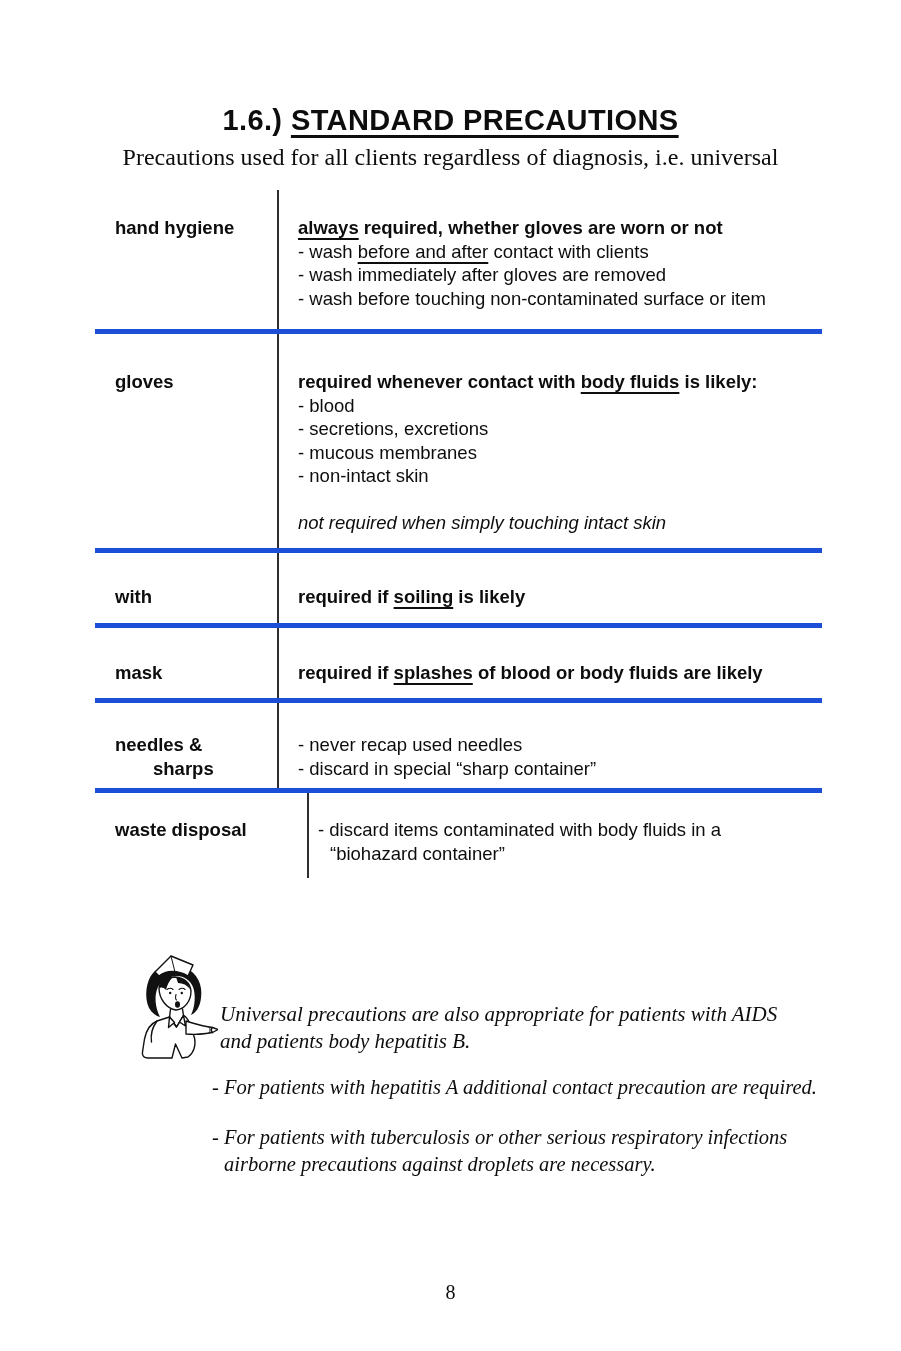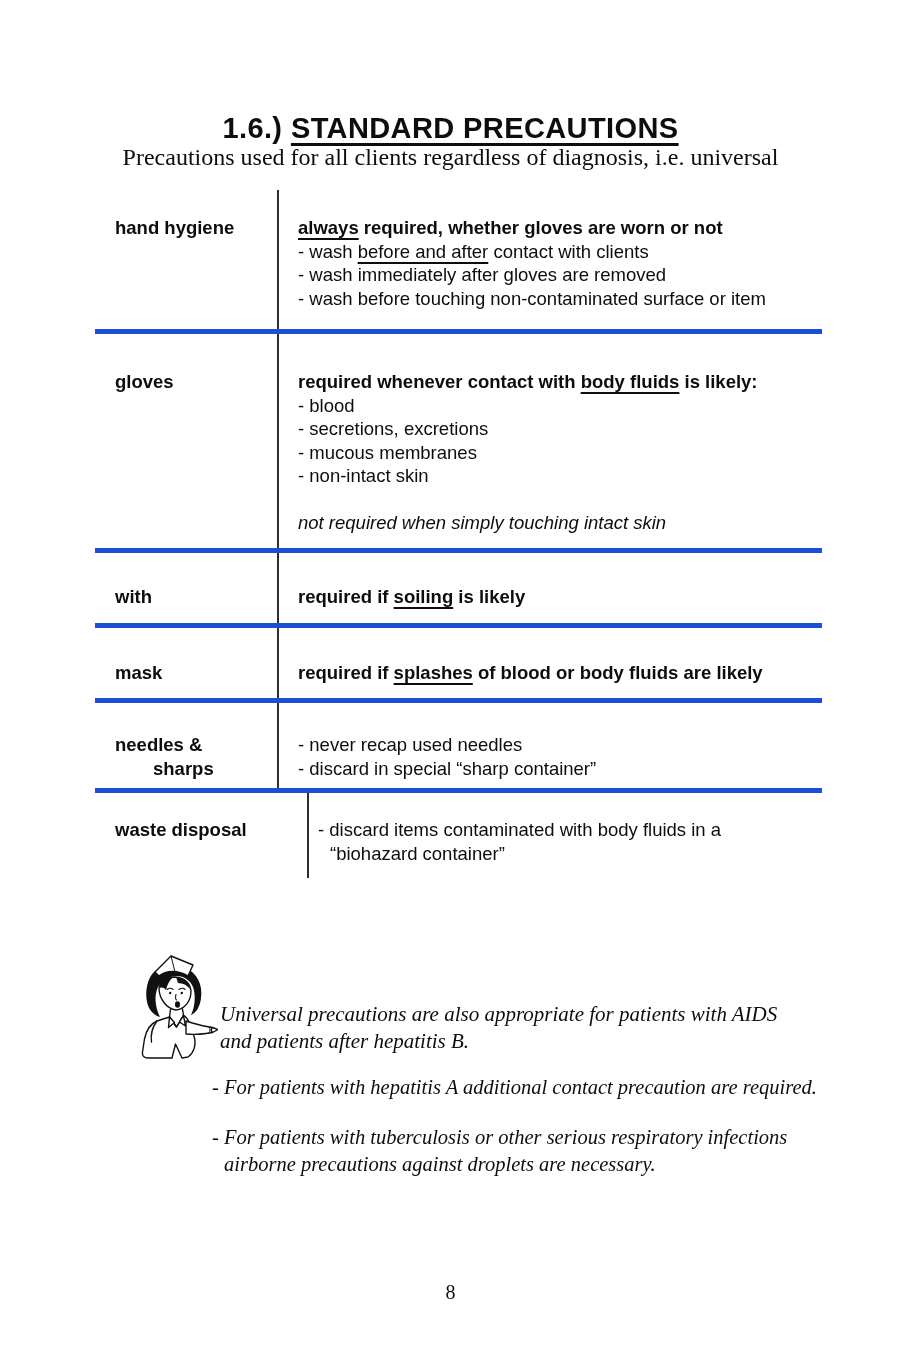--- a/index.html
+++ b/index.html
@@ -14,21 +14,20 @@
     font-family: "Liberation Sans", sans-serif;
   }
 
   
   .title {
     position: absolute; top: 104px; left: 0; width: 100%;
     text-align: center;
     font-family: "Liberation Sans", sans-serif;
     font-weight: 700; font-size: 29px; letter-spacing: 0.4px;
     white-space: nowrap;
-    margin-top: 8px;
   }
   .title .title-main {
     text-decoration: underline;
     text-decoration-thickness: 2.5px;
     text-underline-offset: 5px;
   }
   .subtitle {
     position: absolute; top: 144px; left: 0; width: 100%;
     text-align: center;
     font-family: "Liberation Serif", serif;
@@ -193,21 +192,21 @@
         <path fill="#fff" d="M60 70 C68 72.5 75 74.5 80.5 75.5 L86.5 76.5 L86.5 81.5 L80 82.5 C73 83.5 66 83.5 60 83 Z"></path>
         <path fill="#fff" d="M86.5 76.5 L92 78.5 L86.5 81.5 C85 80 85 78 86.5 76.5 Z"></path>
         <path d="M83 76 C84.5 77.5 84.5 80 83 82" stroke-width="1"></path>
         <path d="M31 70 C26.5 76 24.5 84 25.5 91"></path>
       </g>
     </svg>
   </div>
 
   <div class="callout-text">
     <div>Universal precautions are also appropriate for patients with AIDS</div>
-    <div>and patients after hepatitis B.</div>
+    <div>and patients body hepatitis B.</div>
   </div>
 
   <div class="note note-1">
     <div>- For patients with hepatitis A additional contact precaution are required.</div>
   </div>
 
   <div class="note note-2">
     <div>- For patients with tuberculosis or other serious respiratory infections</div>
     <div class="note-cont">airborne precautions against droplets are necessary.</div>
   </div>

